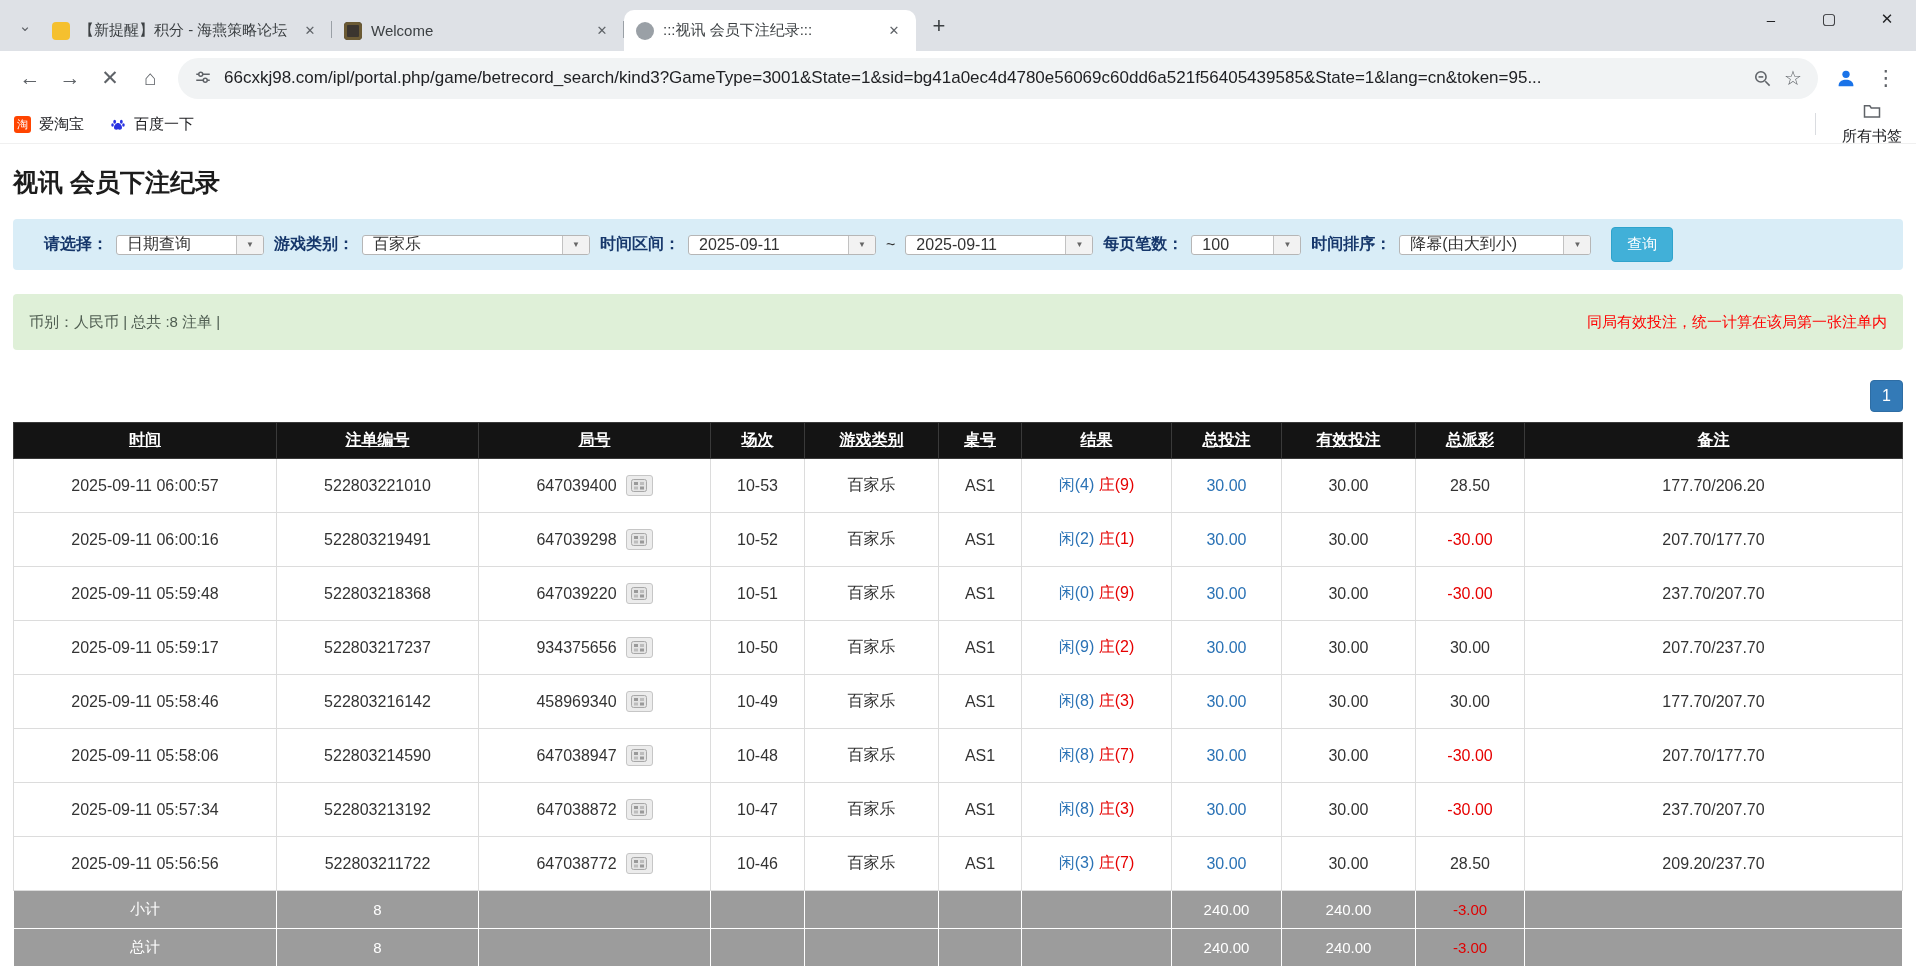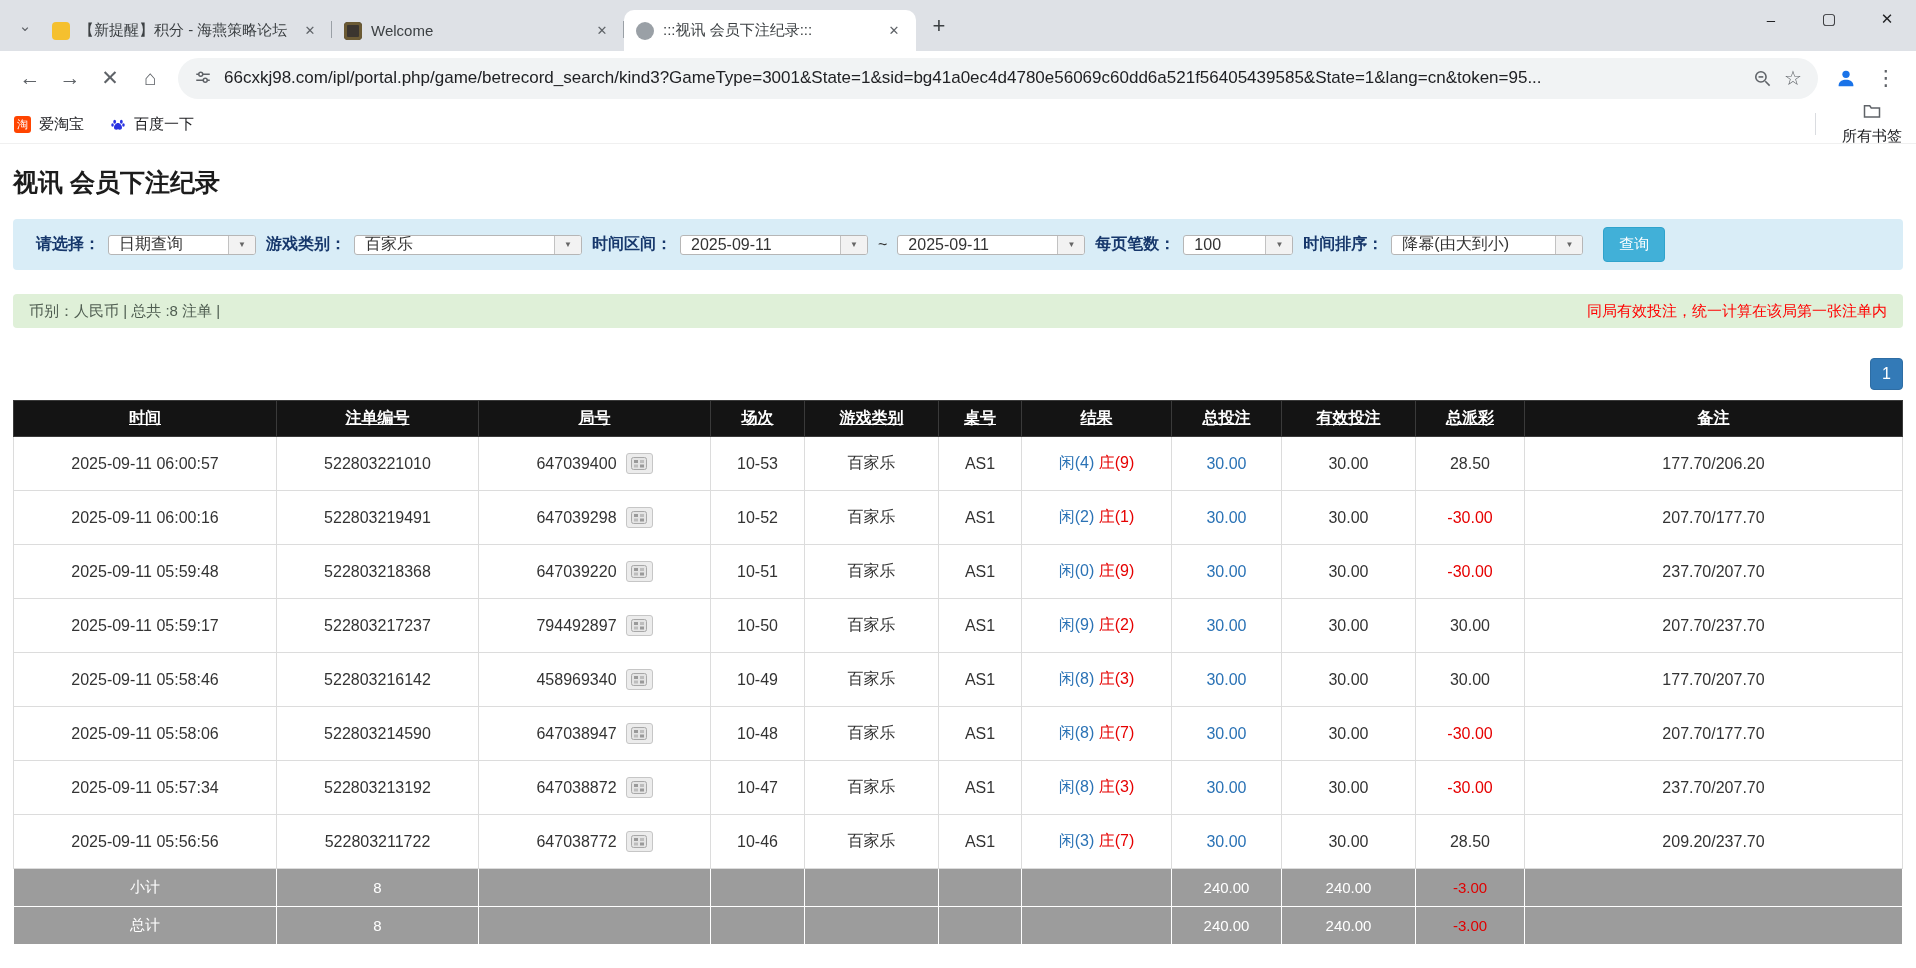--- a/index.html
+++ b/index.html
@@ -33,31 +33,31 @@
   .bookmark { display: flex; align-items: center; gap: 8px; font-size: 15px; color: #202124; cursor: pointer; }
   .bm-icon-tao { width: 17px; height: 17px; background: #ff4400; color: #fff; font-size: 11px; display: flex; align-items: center; justify-content: center; border-radius: 3px; }
   .bm-spacer { flex: 1; }
   .bm-divider { width: 1px; height: 22px; background: #dadce0; }
   .all-bookmarks { display: flex; align-items: center; gap: 8px; font-size: 15px; color: #202124; cursor: pointer; flex-direction: column; }
 
   
   .page { padding: 14px 13px 0; }
   .page-title { font-size: 25px; font-weight: 600; color: #1c1c1c; margin: 8px 0 20px; }
 
-  .filter-panel { background: #d9edf7; border-radius: 4px; padding: 8px 23px; display: flex; align-items: center; gap: 8px; }
+  .filter-panel { background: #d9edf7; border-radius: 4px; padding: 8px 31px; display: flex; align-items: center; gap: 8px; }
   .f-label { color: #16376b; font-weight: bold; font-size: 16px; white-space: nowrap; margin-left: 2px; }
   .f-label:first-child { margin-left: 0; }
   .combo { background: #fff; border: 1px solid #b6b6b6; height: 20px; display: flex; align-items: stretch; border-radius: 3px; cursor: pointer; }
   .combo-text { padding: 0 10px; font-size: 16px; color: #333; display: flex; align-items: center; flex: 1; white-space: nowrap; overflow: hidden; }
   .combo-arrow { width: 27px; border-left: 1px solid #c2c2c2; background: #f2f2f2; display: flex; align-items: center; justify-content: center; font-size: 8px; color: #666; border-radius: 0 2px 2px 0; }
   .w148 { width: 148px; } .w228 { width: 228px; } .w188 { width: 188px; } .w110 { width: 110px; } .w192 { width: 192px; }
   .tilde { font-size: 16px; color: #333; margin: 0 2px; }
   .search-btn { margin-left: 12px; background: #41b0d8; border: 1px solid #2fa3cc; color: #fff; font-size: 15px; padding: 7px 15px; border-radius: 4px; cursor: pointer; font-family: inherit; }
 
-  .info-bar { margin-top: 24px; background: #dff0d8; border-radius: 4px; height: 34px; display: flex; align-items: center; justify-content: space-between; padding: 0 16px; }
+  .info-bar { margin-top: 24px; background: #dff0d8; border-radius: 4px; height: 56px; display: flex; align-items: center; justify-content: space-between; padding: 0 16px; }
   .info-left { font-size: 15px; color: #4f5d51; }
   .info-right { font-size: 15px; color: #ff0000; }
 
   .pagination { display: flex; justify-content: flex-end; margin: 30px 0 10px; }
   .page-btn { min-width: 33px; height: 32px; background: #337ab7; border: 1px solid #2e6da4; color: #fff; border-radius: 4px; display: flex; align-items: center; justify-content: center; font-size: 16px; cursor: pointer; }
 
   table.bets { width: 100%; border-collapse: collapse; table-layout: fixed; }
   col.c-time { width: 263px; } col.c-bid { width: 202px; } col.c-round { width: 232px; }
   col.c-sess { width: 94px; }  col.c-game { width: 134px; } col.c-tbl { width: 83px; }
   col.c-res { width: 150px; }  col.c-tb { width: 110px; }  col.c-vb { width: 134px; }
@@ -343,21 +343,21 @@
     </td>
     <td>30.00</td>
     <td class="payout neg">-30.00</td>
     <td>237.70/207.70</td>
   </tr>
         <tr>
     <td>2025-09-11 05:59:17</td>
     <td>522803217237</td>
     <td>
       <span class="round-cell-inner">
-        <span>794492897</span>
+        <span>934375656</span>
         <span class="round-icon">
           <svg width="16" height="13" viewBox="0 0 16 13">
             <rect x="0.5" y="0.5" width="15" height="12" rx="2" fill="#e4e4e4" stroke="#a8a8a8"></rect>
             <rect x="3" y="3" width="4" height="3" fill="#9a9a9a"></rect>
             <rect x="9" y="3" width="4" height="3" fill="#bdbdbd"></rect>
             <rect x="3" y="7.5" width="4" height="3" fill="#bdbdbd"></rect>
             <rect x="9" y="7.5" width="4" height="3" fill="#9a9a9a"></rect>
           </svg>
         </span>
       </span>

